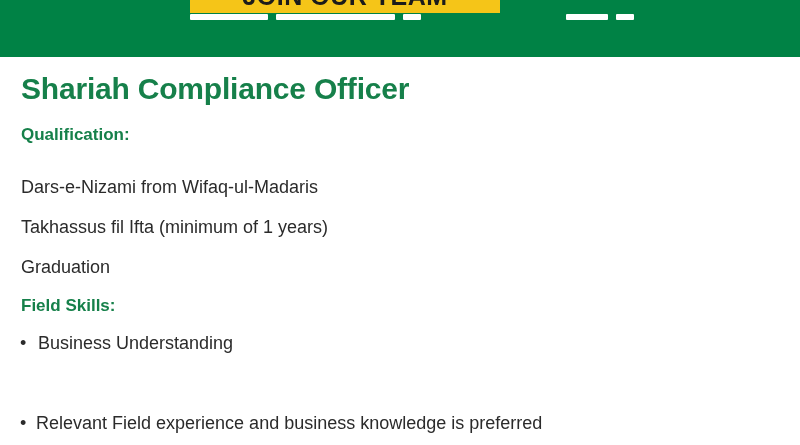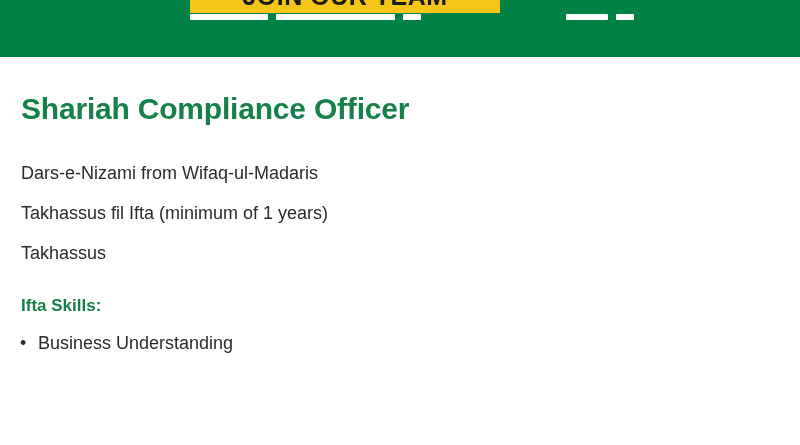--- a/index.html
+++ b/index.html
@@ -91,40 +91,40 @@
 
   .job-title {
     position: absolute;
     left: 21px;
     top: 15px;
     font-size: 30px;
     font-weight: bold;
     color: #16804a;
     letter-spacing: -0.2px;
     white-space: nowrap;
-    margin-top: 20px;
   }
 
   .section-heading {
     position: absolute;
     left: 21px;
     font-size: 17px;
     font-weight: bold;
     color: #16804a;
     white-space: nowrap;
   }
   .heading-qualification { top: 68px; }
   .heading-other-skills  { top: 239px; }
 
   .qual-line {
     position: absolute;
     left: 21px;
     font-size: 18px;
     color: #2b2b2b;
     white-space: nowrap;
+    margin-top: 14px;
   }
   .qual-line-0 { top: 106px; }
   .qual-line-1 { top: 146px; }
   .qual-line-2 { top: 186px; }
 
   .bullet-row {
     position: absolute;
     left: 20px;
     font-size: 18px;
     color: #2b2b2b;
@@ -164,24 +164,28 @@
     <div class="dash dash-d"></div>
     <div class="dash dash-e"></div>
 
   </div>
 </div>
 
 <div class="content">
 
   <div class="job-title">Shariah Compliance Officer</div>
 
+  <div class="section-heading heading-qualification">Qualification:</div>
 
   <div class="qual-line qual-line-0">Dars-e-Nizami from Wifaq-ul-Madaris</div>
   <div class="qual-line qual-line-1">Takhassus fil Ifta (minimum of 1 years)</div>
-  <div class="qual-line qual-line-2">Takhassus</div>
+  <div class="qual-line qual-line-2">Graduation</div>
 
-  <div class="section-heading heading-other-skills">Ifta Skills:</div>
+  <div class="section-heading heading-other-skills">Field Skills:</div>
 
   <div class="bullet-row bullet-row-0">
     <span class="bullet-mark">•</span><span class="bullet-text">Business Understanding</span>
+  </div>
+  <div class="bullet-row bullet-row-2">
+    <span class="bullet-mark">•</span><span class="bullet-text">Relevant Field experience and business knowledge is preferred</span>
   </div>
 
 </div>
 
 </body></html>

